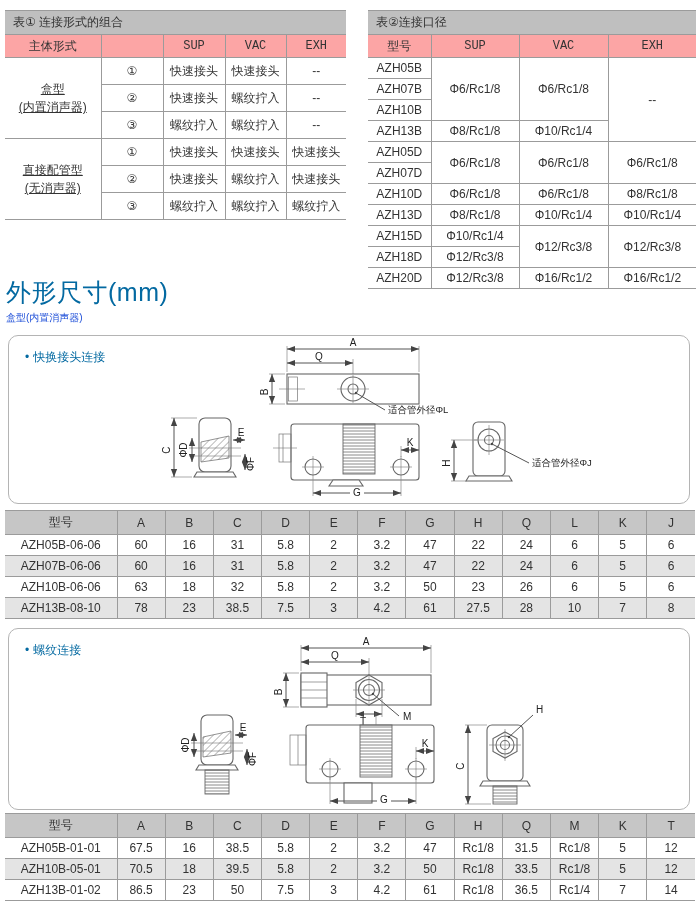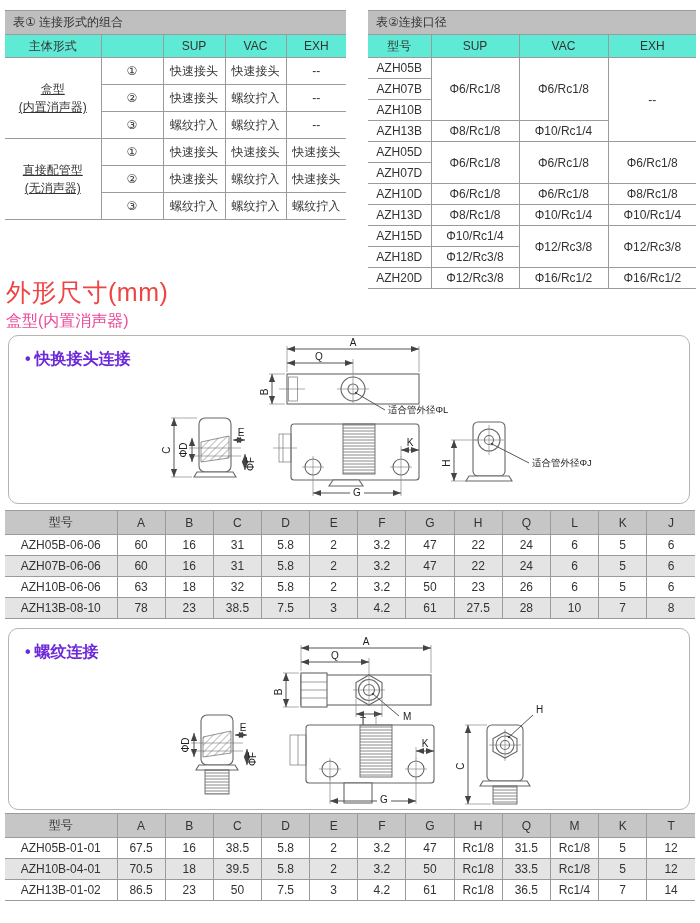--- a/index.html
+++ b/index.html
@@ -9,40 +9,40 @@
     overflow:hidden;
   }
   .abs{position:absolute;}
 
   
   table.t{border-collapse:collapse;width:100%;font-size:12px;table-layout:fixed;}
   table.t td{border:1px solid #9b9b9b;text-align:center;padding:1px 2px;color:#333;background:#fff;}
   table.t tr td:first-child{border-left:none;}
   table.t tr td:last-child{border-right:none;}
   table.t td.ttl{background:#bfbfbf;text-align:left;padding:3px 0 3px 8px;border-left:none;border-right:none;height:16px;}
-  table.t tr.hd td{background:#5eead4;height:20px;}
+  table.t tr.hd td{background:#fca5a5;height:20px;font-family:Liberation Mono, monospace;}
   .t1 td{height:24px;}
   .t2 td{height:18px;}
   .gname{line-height:1.5;text-decoration:underline;}
 
   
   table.dimt{border-collapse:collapse;width:100%;font-size:12px;table-layout:fixed;}
   table.dimt th{background:#c6c6c6;border:1px solid #9b9b9b;font-weight:normal;height:21px;padding:1px;}
   table.dimt td{border:1px solid #9b9b9b;text-align:center;height:18px;padding:1px;background:#fff;}
   table.dimt tbody tr:nth-child(even) td{background:#e4e4e4;}
   table.dimt th:first-child, table.dimt td:first-child{border-left:none;}
   table.dimt th:last-child, table.dimt td:last-child{border-right:none;}
 
   
-  .h1{font-size:25px;color:#ef4444;letter-spacing:0.5px;}
-  .h2{font-size:16px;color:#ec4899;}
+  .h1{font-size:25px;color:#0369a1;letter-spacing:0.5px;}
+  .h2{font-size:10px;color:#1d4ed8;}
 
   
   .box{position:absolute;border:1px solid #b4b4b4;border-radius:10px;background:#fff;}
-  .box-label{position:absolute;left:16px;top:13px;font-size:16px;color:#6d28d9;font-weight:bold;}
+  .box-label{position:absolute;left:16px;top:13px;font-size:12px;color:#0369a1;}
   .box-label .bullet{margin-right:4px;}
 
   
   svg{position:absolute;overflow:visible;}
   svg text{font-size:10px;fill:#222;font-family:"Liberation Sans","DejaVu Sans",sans-serif;}
   svg text.small{font-size:9.5px;}
   .ol{stroke:#666;stroke-width:1.1;fill:#fff;}
   .oln{stroke:#666;stroke-width:1.1;fill:none;}
   .olt{stroke:#777;stroke-width:0.7;fill:none;}
   .dl{stroke:#555;stroke-width:1;fill:none;}
@@ -513,21 +513,21 @@
           <td>2</td>
           <td>3.2</td>
           <td>47</td>
           <td>Rc1/8</td>
           <td>31.5</td>
           <td>Rc1/8</td>
           <td>5</td>
           <td>12</td>
         </tr>
         <tr>
-          <td>AZH10B-04-01</td>
+          <td>AZH10B-05-01</td>
           <td>70.5</td>
           <td>18</td>
           <td>39.5</td>
           <td>5.8</td>
           <td>2</td>
           <td>3.2</td>
           <td>50</td>
           <td>Rc1/8</td>
           <td>33.5</td>
           <td>Rc1/8</td>

